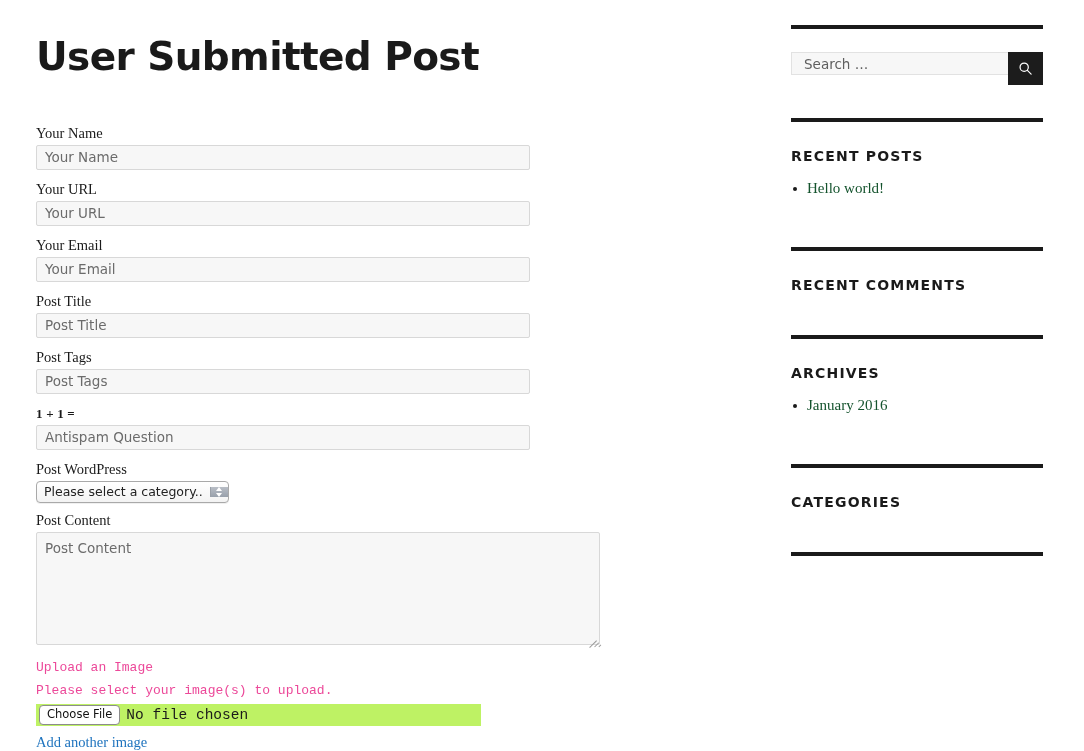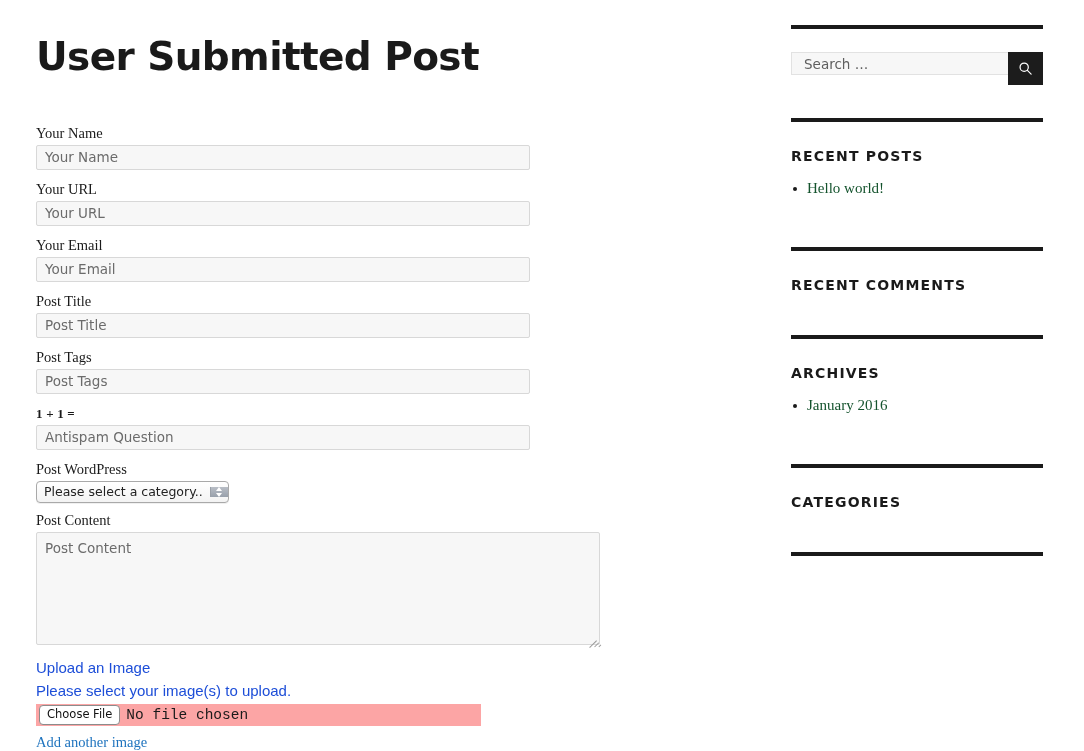--- a/index.html
+++ b/index.html
@@ -149,31 +149,31 @@
     transform-origin: 100% 100%;
     transform: rotate(-45deg);
   }
   .resize-grip i:nth-child(1) { width: 10px; bottom: 1px; }
   .resize-grip i:nth-child(2) { width: 6px;  bottom: 1px; right: 0; transform: rotate(-45deg) translate(0,3px); }
   .resize-grip i:nth-child(3) { width: 3px;  bottom: 1px; right: 0; transform: rotate(-45deg) translate(0,6px); }
 
   
   #upload-section { margin-top: 13px; }
   .upload-hint {
-    font-family: Liberation Sans, sans-serif;
-    font-size: 15px;
+    font-family: Liberation Mono, monospace;
+    font-size: 13px;
     line-height: 19px;
-    color: #1d4ed8;
+    color: #ec4899;
     margin: 0 0 4px 0;
   }
   .file-row {
     box-sizing: border-box;
     width: 445px;
     height: 22px;
-    background: #fca5a5;
+    background: #bef264;
     display: flex;
     align-items: center;
     padding: 0 2px;
   }
   .choose-file-btn {
     font-family: "DejaVu Sans", sans-serif;
     font-size: 11.5px;
     line-height: 15px;
     color: #111;
     background: #ffffff;

